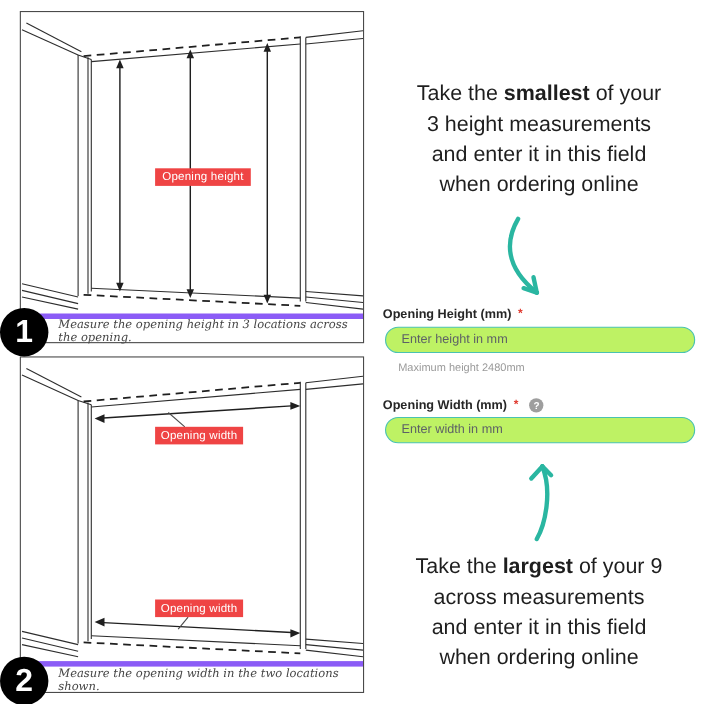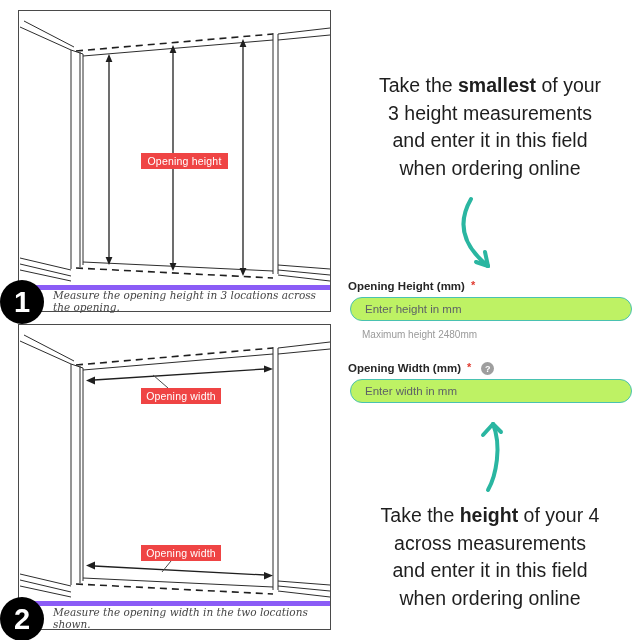--- a/index.html
+++ b/index.html
@@ -46,21 +46,21 @@
   .instr b { font-weight:bold; }
   .instr-1 { top:44px; }
   .instr-2 { top:474px; }
 
   .curve-arrow { position:absolute; }
   .arrow-1 { left:112px; top:164px; }
   .arrow-2 { left:130px; top:388px; }
   .curve-arrow path { stroke:#2ab6a1; stroke-width:4; fill:none;
                       stroke-linecap:round; stroke-linejoin:round; }
 
-  .field-label { position:absolute; left:8px; display:flex; align-items:flex-start;
+  .field-label { position:absolute; left:8px; display:flex; align-items:flex-end;
                  font-size:11.5px; font-weight:bold; color:#262626; }
   .label-h { top:252px; }
   .label-w { top:334px; }
   .req { color:#e03a2f; font-size:11px; margin-left:6px; position:relative; top:-1px; }
   .help-icon { width:13px; height:13px; border-radius:50%; background:#9e9e9e;
                color:#fff; font-size:9px; font-weight:bold; display:flex;
                align-items:center; justify-content:center; margin-left:10px; cursor:pointer; }
   .pill-input { position:absolute; left:10px; width:282px; height:24px;
                 border:1.5px solid #49c2b1; border-radius:13px; background:#bef264;
                 font-family:"Liberation Sans", sans-serif; font-size:11.5px;
@@ -201,20 +201,20 @@
     </div>
     <input class="pill-input input-w" type="text" placeholder="Enter width in mm" style="">
 
     <svg class="curve-arrow arrow-2" width="46" height="82" viewBox="0 0 46 82">
       <path d="M18,74 C26,60 32,30 23,8"></path>
       <path d="M23,8 L13,19"></path>
       <path d="M23,8 L31,16"></path>
     </svg>
 
     <div class="instr instr-2">
-      <div><span>Take the </span><b>height</b><span> of your 4</span></div>
+      <div><span>Take the </span><b>largest</b><span> of your 9</span></div>
       <div>across measurements</div>
       <div>and enter it in this field</div>
       <div>when ordering online</div>
     </div>
 
   </div>
 </div>
 
 </body></html>

